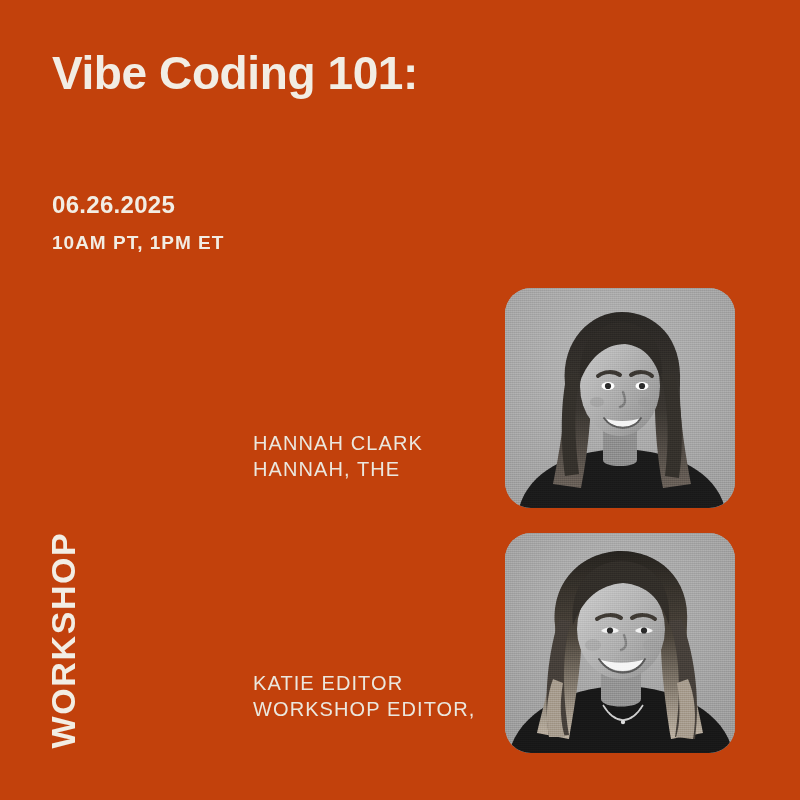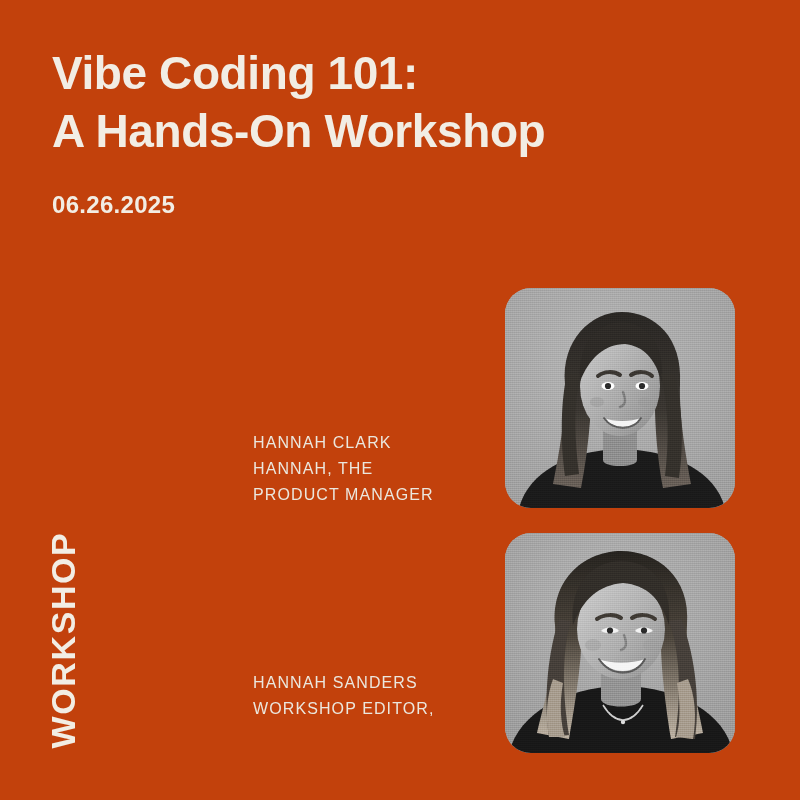--- a/index.html
+++ b/index.html
@@ -96,39 +96,39 @@
 
   
   .speaker-caption {
     position: absolute;
     left: 253px;
   }
   #caption-1 { top: 430px; }
   #caption-2 { top: 670px; }
   .caption-line {
     color: #ebe7de;
-    font-size: 16px;
+    font-size: 20px;
     font-weight: normal;
     line-height: 26px;
     letter-spacing: 1.1px;
     white-space: nowrap;
   }
 </style>
 </head>
 <body>
 
 <div id="poster">
 
   <div class="title-block">
     <div class="title-line">Vibe Coding 101:</div>
-    <div class="title-line">A Hands-On Workshop</div>
   </div>
 
   <div class="date-block">
     <div class="date-text">06.26.2025</div>
+    <div class="time-text">10AM PT, 1PM ET</div>
   </div>
 
   <div class="vertical-label">WORKSHOP</div>
 
   <div class="portrait" id="portrait-1">
     <svg viewBox="0 0 230 220" preserveAspectRatio="xMidYMid slice">
       <defs>
         <linearGradient id="hairGrad1" x1="0" y1="0" x2="0" y2="1">
           <stop offset="0%" stop-color="#2a2724"></stop>
           <stop offset="55%" stop-color="#3a3631"></stop>
@@ -243,21 +243,20 @@
 
       <path d="M98 172 C 110 192, 126 192, 138 172" stroke="#cfcfcf" stroke-width="1.6" fill="none"></path>
       <circle cx="118" cy="189" r="2.2" fill="#dcdcdc"></circle>
     </svg>
     <div class="grain"></div>
   </div>
 
   <div class="speaker-caption" id="caption-1">
     <div class="caption-line">HANNAH CLARK</div>
     <div class="caption-line">HANNAH, THE</div>
-    <div class="caption-line">PRODUCT MANAGER</div>
   </div>
 
   <div class="speaker-caption" id="caption-2">
-    <div class="caption-line">HANNAH SANDERS</div>
+    <div class="caption-line">KATIE EDITOR</div>
     <div class="caption-line">WORKSHOP EDITOR,</div>
   </div>
 
 </div>
 
 </body></html>

